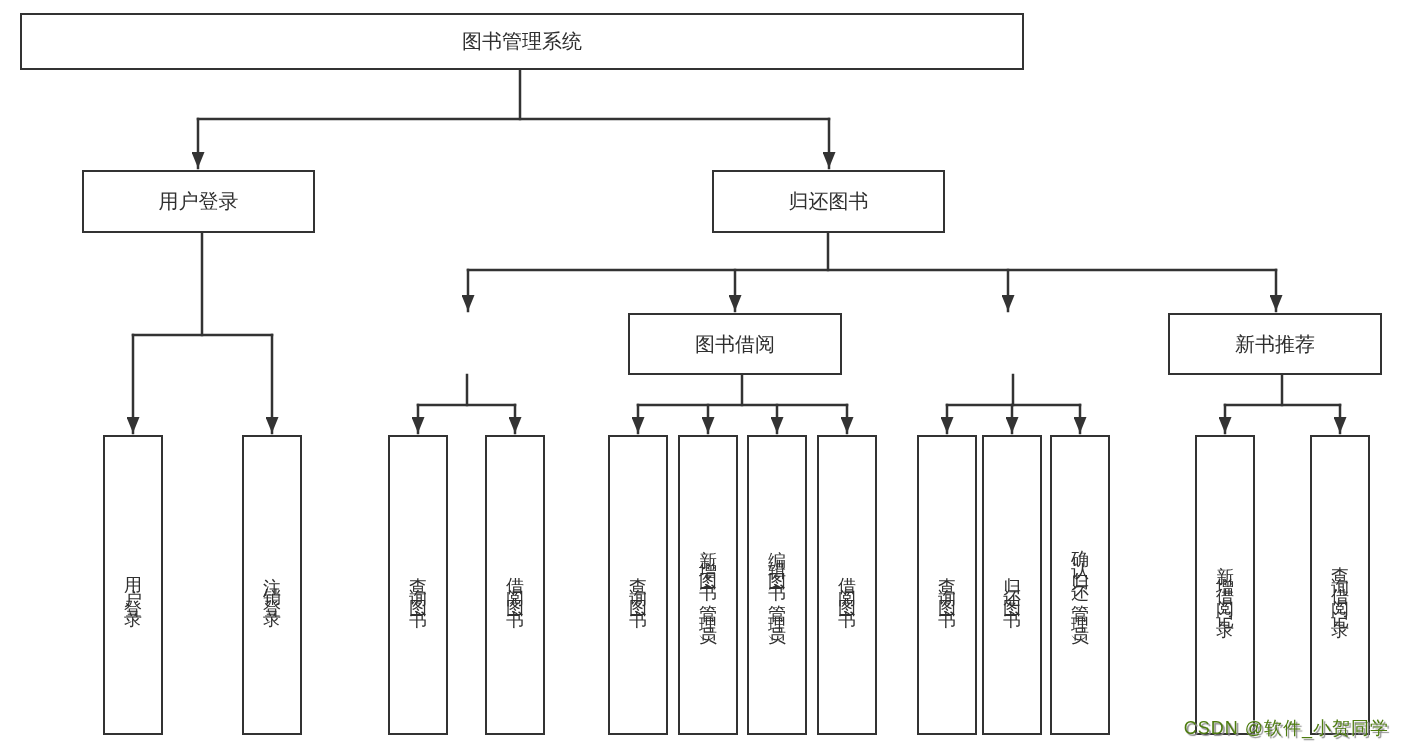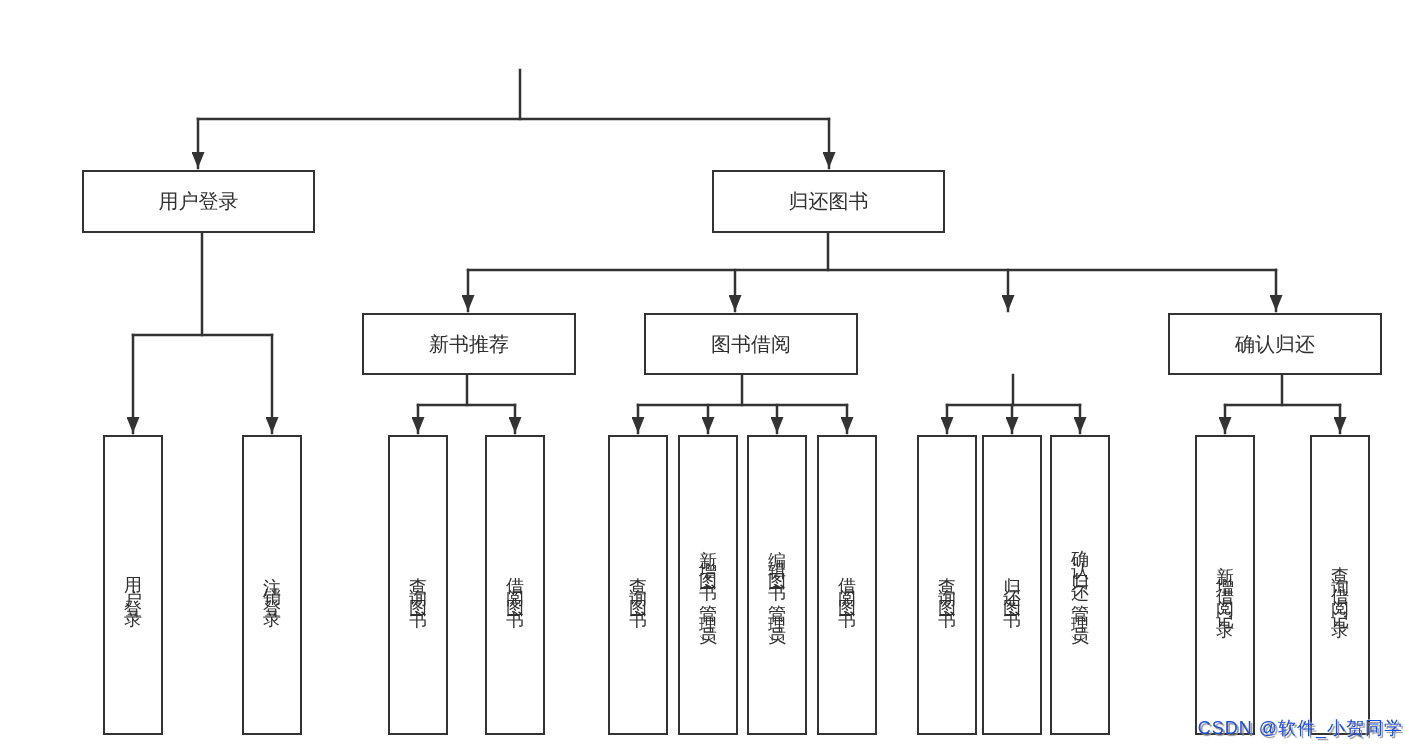--- a/index.html
+++ b/index.html
@@ -33,24 +33,24 @@
   .node.leaf  { top: 435px; width: 60px;  height: 300px; font-size: 18px; }
   .leaf .vtext {
     writing-mode: vertical-rl;
     text-orientation: mixed;
     letter-spacing: 11px;
     line-height: 1;
     white-space: nowrap;
   }
   .watermark {
     position: absolute;
-    right: 2px;
+    right: 16px;
     bottom: 7px;
     font-size: 18px;
-    color: #1d4ed8;
+    color: #4d7c0f;
     text-shadow: 2px 2px 1px #8d8d8d, -1px -1px 0 rgba(255,255,255,0.5);
     letter-spacing: 1px;
     z-index: 5;
   }
 </style>
 </head>
 <body>
 
 <div class="canvas">
 
@@ -111,36 +111,36 @@
 
       <g>
         <path d="M1282,375 V405"></path>
         <path d="M1225,405 H1340"></path>
         <path d="M1225,405 V433" marker-end="url(#arr)"></path>
         <path d="M1340,405 V433" marker-end="url(#arr)"></path>
       </g>
     </g>
   </svg>
 
+  <div class="node root">
+    <span>图书管理系统</span>
+  </div>
 
   <div class="node lvl2" style="left:82px;">
     <span>用户登录</span>
   </div>
   <div class="node lvl2" style="left:712px;">
     <span>归还图书</span>
   </div>
 
-  <div class="node lvl3" style="left:362px;">
-    <span>新书推荐</span>
-  </div>
-  <div class="node lvl3" style="left:628px;margin-left:16px;">
+  <div class="node lvl3" style="left:628px;">
     <span>图书借阅</span>
   </div>
   <div class="node lvl3" style="left:1168px;">
-    <span>确认归还</span>
+    <span>新书推荐</span>
   </div>
 
   <div class="node leaf" style="left:103px;">
     <span class="vtext">用户登录</span>
   </div>
   <div class="node leaf" style="left:242px;">
     <span class="vtext">注销登录</span>
   </div>
   <div class="node leaf" style="left:388px;">
     <span class="vtext">查询图书</span>

